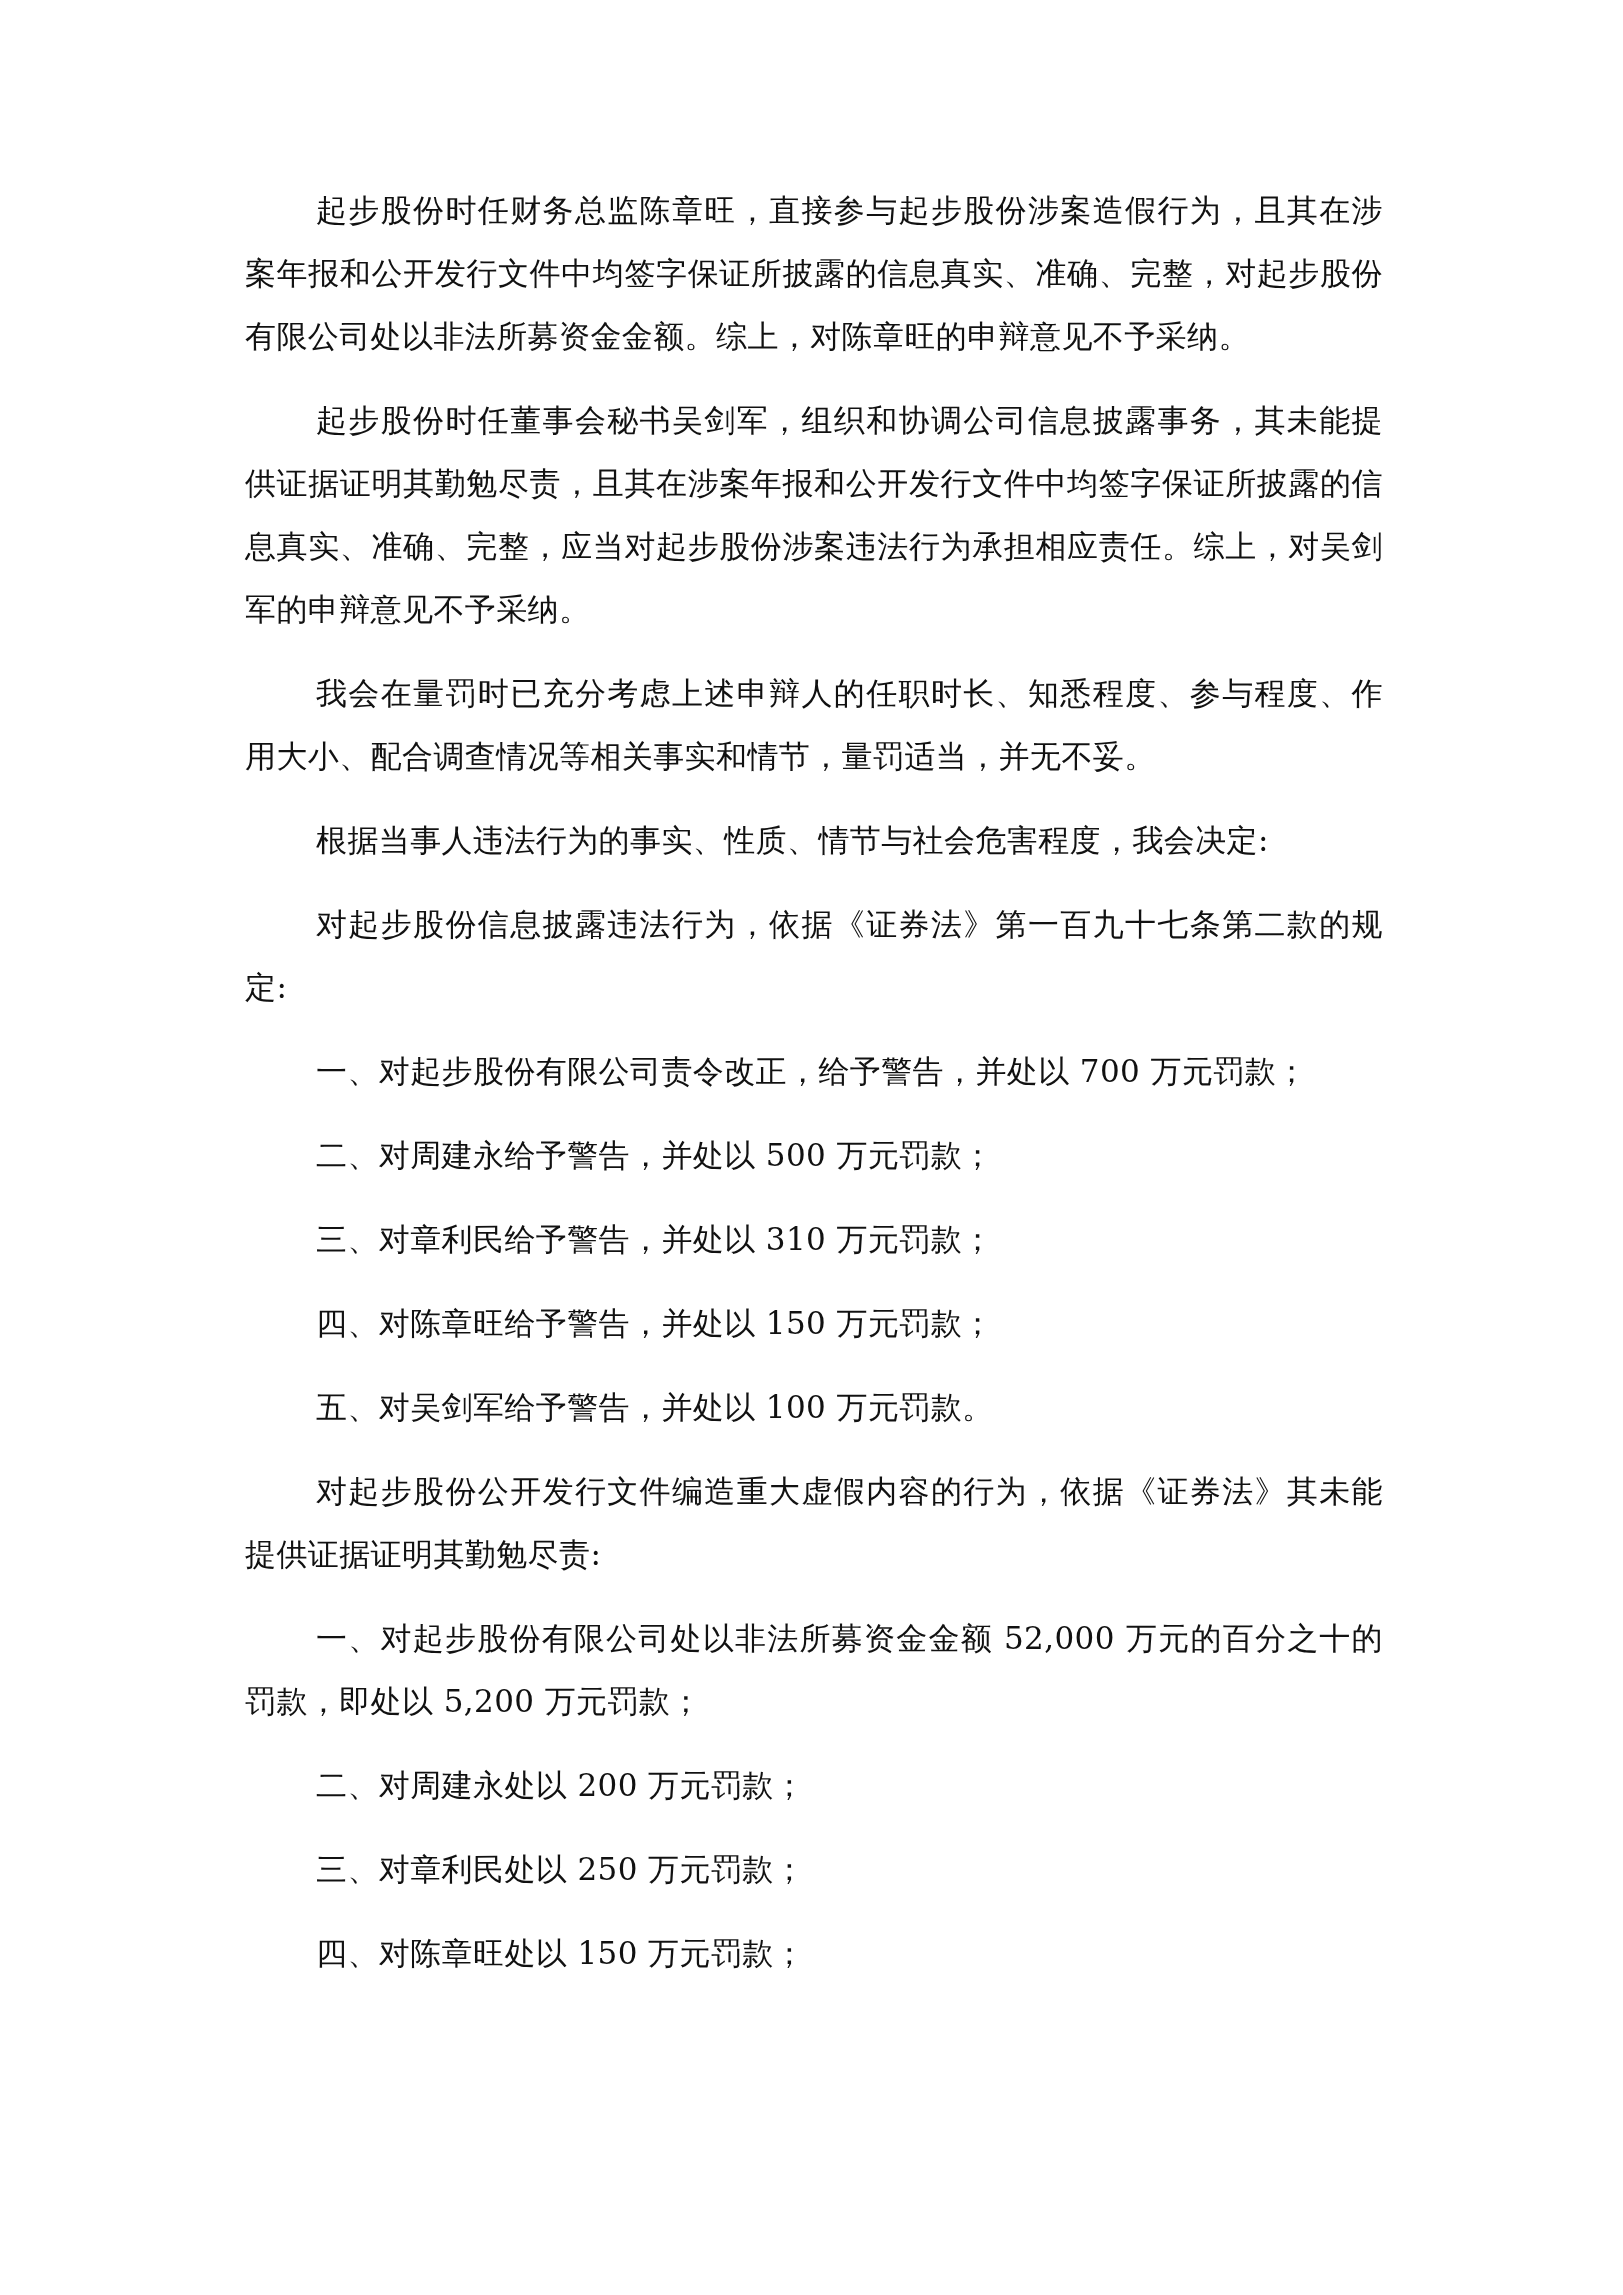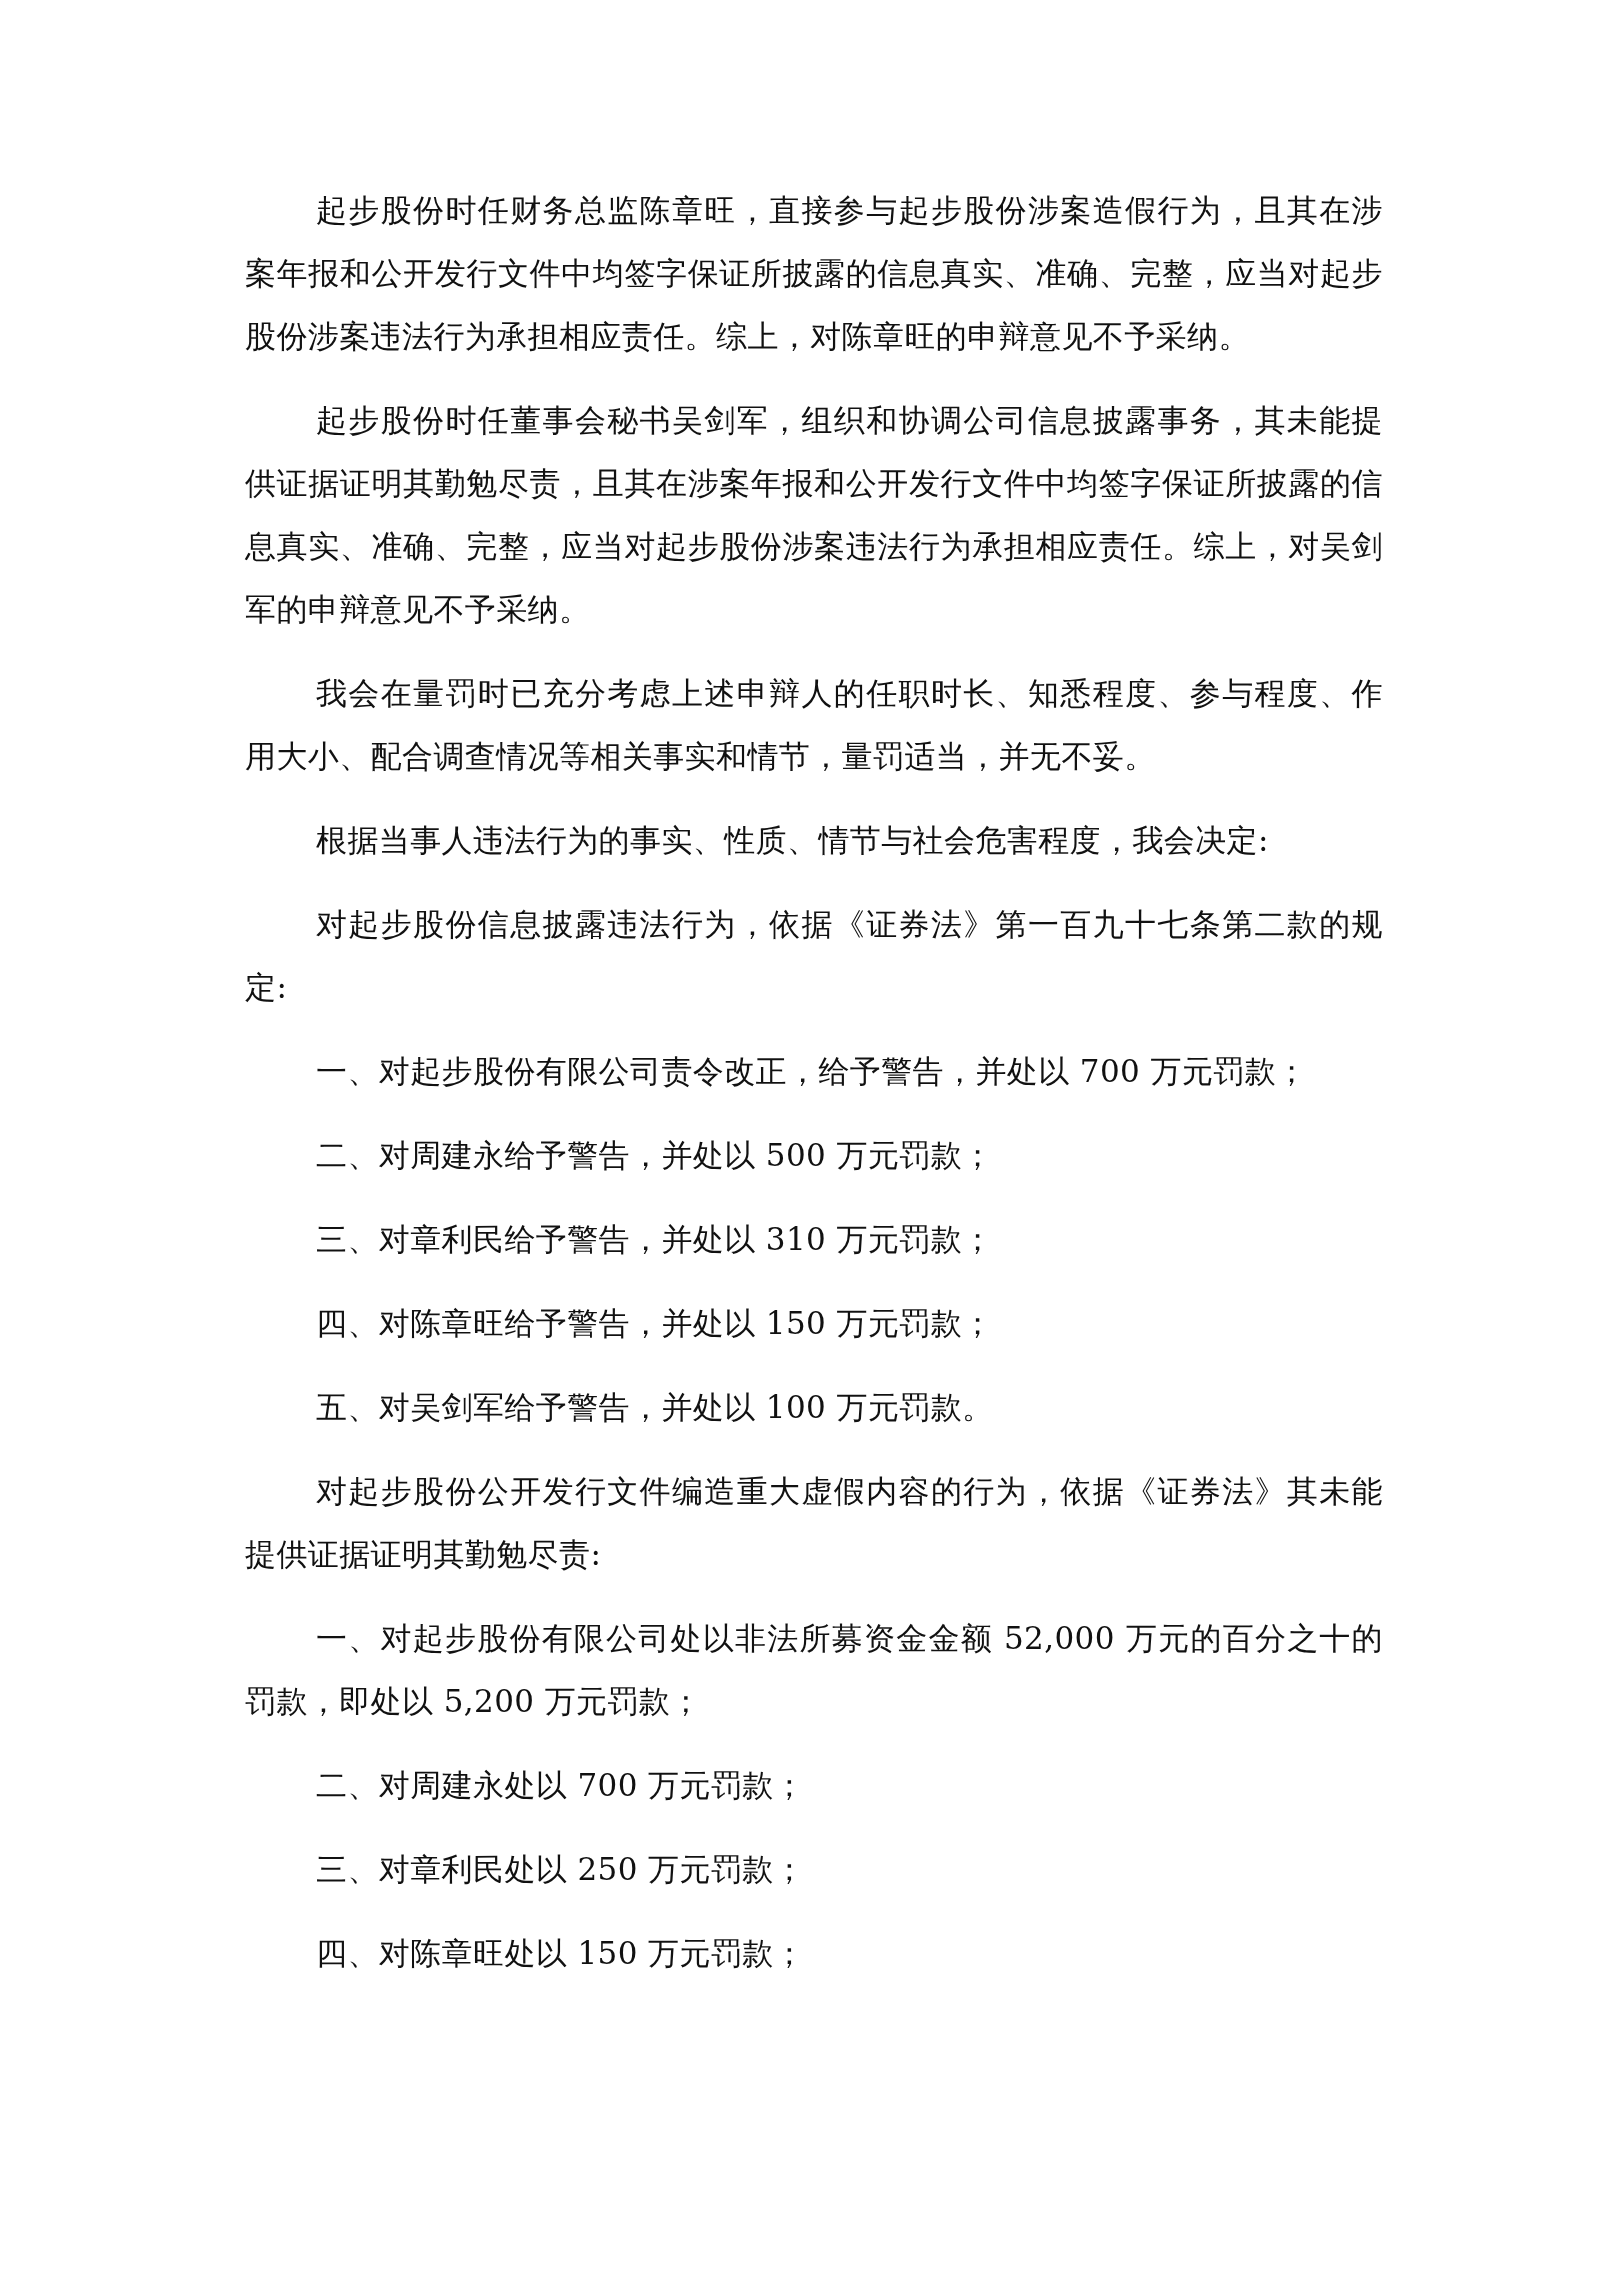--- a/index.html
+++ b/index.html
@@ -31,29 +31,29 @@
   }
   .para.heading {
     text-indent: 51px;
     margin-bottom: 17px;
   }
 </style>
 </head>
 <body>
 
 <div class="page">
-  <p class="para">起步股份时任财务总监陈章旺，直接参与起步股份涉案造假行为，且其在涉案年报和公开发行文件中均签字保证所披露的信息真实、准确、完整，应当对起步股份涉案违法行为承担相应责任。综上，对陈章旺的申辩意见不予采纳。</p>
+  <p class="para">起步股份时任财务总监陈章旺，直接参与起步股份涉案造假行为，且其在涉案年报和公开发行文件中均签字保证所披露的信息真实、准确、完整，对起步股份有限公司处以非法所募资金金额。综上，对陈章旺的申辩意见不予采纳。</p>
   <p class="para">起步股份时任董事会秘书吴剑军，组织和协调公司信息披露事务，其未能提供证据证明其勤勉尽责，且其在涉案年报和公开发行文件中均签字保证所披露的信息真实、准确、完整，应当对起步股份涉案违法行为承担相应责任。综上，对吴剑军的申辩意见不予采纳。</p>
   <p class="para">我会在量罚时已充分考虑上述申辩人的任职时长、知悉程度、参与程度、作用大小、配合调查情况等相关事实和情节，量罚适当，并无不妥。</p>
   <p class="para">根据当事人违法行为的事实、性质、情节与社会危害程度，我会决定:</p>
   <p class="para">对起步股份信息披露违法行为，依据《证券法》第一百九十七条第二款的规定:</p>
   <p class="para">一、对起步股份有限公司责令改正，给予警告，并处以 700 万元罚款；</p>
   <p class="para">二、对周建永给予警告，并处以 500 万元罚款；</p>
   <p class="para">三、对章利民给予警告，并处以 310 万元罚款；</p>
   <p class="para">四、对陈章旺给予警告，并处以 150 万元罚款；</p>
   <p class="para">五、对吴剑军给予警告，并处以 100 万元罚款。</p>
   <p class="para">对起步股份公开发行文件编造重大虚假内容的行为，依据《证券法》其未能提供证据证明其勤勉尽责:</p>
   <p class="para">一、对起步股份有限公司处以非法所募资金金额 52,000 万元的百分之十的罚款，即处以 5,200 万元罚款；</p>
-  <p class="para">二、对周建永处以 700 万元罚款；</p>
+  <p class="para">二、对周建永处以 200 万元罚款；</p>
   <p class="para">三、对章利民处以 250 万元罚款；</p>
   <p class="para">四、对陈章旺处以 150 万元罚款；</p>
 </div>
 
 
 </body></html>

